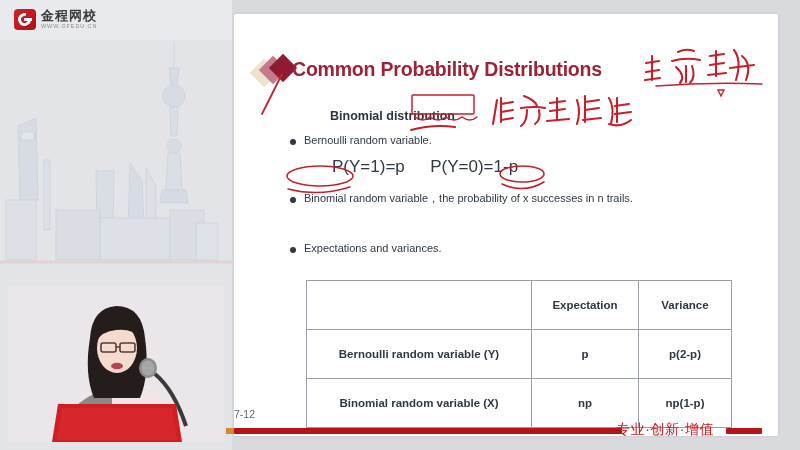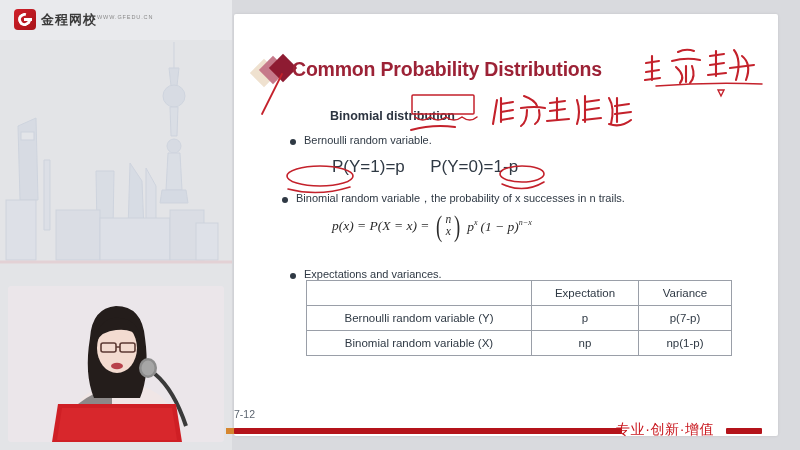--- a/index.html
+++ b/index.html
@@ -15,21 +15,21 @@
   .left-col{position:absolute;left:0;top:0;width:232px;height:450px;background:#e3e4e7;overflow:hidden;}
 
   .brand-bar{position:absolute;left:0;top:0;width:232px;height:40px;background:#e9eaed;}
   .logo-wrap{position:absolute;left:14px;top:9px;display:flex;align-items:center;gap:5px;}
   .logo-mark{width:22px;height:21px;border-radius:4px;background:linear-gradient(135deg,#d0202a 0%,#a81419 100%);
              position:relative;flex:none;}
   .logo-mark:after{content:"";position:absolute;left:4px;top:3.5px;width:13px;height:13px;
              border:3px solid #fff;border-radius:50%;border-right-color:transparent;box-sizing:border-box;
              transform:rotate(-30deg);}
   .logo-mark:before{content:"";position:absolute;left:10px;top:9px;width:8px;height:3px;background:#fff;z-index:2;}
-  .logo-txt{display:flex;flex-direction:row;line-height:1;}
+  .logo-txt{display:flex;flex-direction:column;line-height:1;}
   .logo-cn{font-size:13px;font-weight:bold;color:#3b3b3b;letter-spacing:1px;}
   .logo-url{font-size:5.5px;color:#8a8a8a;letter-spacing:.9px;margin-top:2px;}
 
   
   .skyline{position:absolute;left:0;top:40px;width:232px;height:250px;opacity:.5;}
 
   .video-box{position:absolute;left:8px;top:286px;width:216px;height:156px;
              background:#ece9ec;border-radius:4px;overflow:hidden;}
 
   
@@ -51,39 +51,39 @@
   .ink-binom{left:30px;top:148px;width:330px;height:48px;}
   .ink-slash{left:22px;top:58px;width:34px;height:46px;}
 
   .sub-head{position:absolute;left:48px;top:95px;font-size:12.5px;font-weight:bold;color:#2c3440;padding-left:48px;}
 
   .bullet-row{position:absolute;display:flex;align-items:flex-start;gap:8px;}
   .bullet-dot{width:6px;height:6px;border-radius:50%;background:#2f3944;margin-top:5px;flex:none;}
   .bullet-txt{font-size:11px;color:#2f3944;line-height:1.25;white-space:nowrap;}
 
   .b1{left:56px;top:120px;}
-  .b2{left:48px;top:178px;}
-  .b3{left:56px;top:254px;}
+  .b2{left:56px;top:178px;}
+  .b3{left:56px;top:228px;}
 
   .eq-line{position:absolute;left:98px;top:143px;font-size:17px;color:#2f3944;white-space:nowrap;}
   .eq-gap{display:inline-block;width:16px;}
 
   .formula{position:absolute;left:98px;top:200px;font-family:"Liberation Serif","DejaVu Serif",serif;
            font-style:italic;font-size:13.5px;color:#2b2b2b;display:flex;align-items:center;gap:3px;white-space:nowrap;}
   .formula .nm{font-style:italic;}
   .binomcoef{display:inline-flex;align-items:center;gap:1px;margin:0 2px;}
   .paren{font-size:30px;font-style:normal;line-height:.72;font-family:"Liberation Serif",serif;color:#2b2b2b;
           transform:scaleX(.62);display:inline-block;}
   .nx{display:inline-flex;flex-direction:column;align-items:center;line-height:1.04;font-size:11.5px;}
   .sup{font-size:8px;vertical-align:super;font-style:italic;}
 
   
   .tbl{position:absolute;left:72px;top:266px;border-collapse:collapse;}
   .tbl td{border:1px solid #9a9fa8;font-size:11.5px;color:#2f3944;height:24px;text-align:center;
-          padding:0 6px;font-family:"Liberation Sans",sans-serif;}
+          padding:12px 6px;font-family:"Liberation Sans",sans-serif;font-weight:bold;}
   .tbl td.label{width:212px;text-align:center;}
   .tbl td.colh{width:94px;}
   .tbl td.colv{width:80px;}
 
   
   .page-no{position:absolute;left:234px;top:408px;width:544px;text-align:left;font-size:10.5px;color:#5c6570;}
   .foot-bar{position:absolute;left:234px;top:428px;width:544px;height:6px;}
   .foot-bar .seg-main{position:absolute;left:0;top:0;width:388px;height:6px;background:#b4131a;border-radius:1px;}
   .foot-bar .seg-left{position:absolute;left:-8px;top:0;width:12px;height:6px;background:#d6862f;}
   .foot-slogan{position:absolute;left:616px;top:421px;font-size:14px;font-weight:normal;color:#c8161d;
@@ -255,50 +255,37 @@
 
     <svg class="ink ink-binom" viewBox="0 0 330 48">
       <g stroke="#c4212b" fill="none" stroke-width="1.6" stroke-linecap="round">
         <ellipse cx="56" cy="14" rx="33" ry="10"></ellipse>
         <path d="M24 27 q30 8 62 -2"></path>
         <ellipse cx="258" cy="12" rx="22" ry="8"></ellipse>
         <path d="M238 22 q22 10 42 -2"></path>
       </g>
     </svg>
 
-    <div class="formula">
-      <span class="nm">p(x) = P(X = x) =</span>
-      <span class="binomcoef">
-        <span class="paren">(</span>
-        <span class="nx">
-          <span>n</span>
-          <span>x</span>
-        </span>
-        <span class="paren">)</span>
-      </span>
-      <span><span>p</span><span class="sup">x</span></span>
-      <span><span>(1 − p)</span><span class="sup">n−x</span></span>
-    </div>
 
     <div class="bullet-row b3">
       <span class="bullet-dot"></span>
       <span class="bullet-txt">Expectations and variances.</span>
     </div>
 
     <table class="tbl">
       <tbody>
           <tr>
         <td class="label"></td>
         <td class="colh">Expectation</td>
         <td class="colv">Variance</td>
       </tr>
       <tr>
         <td class="label">Bernoulli random variable (Y)</td>
         <td class="colh">p</td>
-        <td class="colv">p(7-p)</td>
+        <td class="colv">p(2-p)</td>
       </tr>
       <tr>
         <td class="label">Binomial random variable (X)</td>
         <td class="colh">np</td>
         <td class="colv">np(1-p)</td>
       </tr>
     </tbody>
       </table>
   </div>
 

